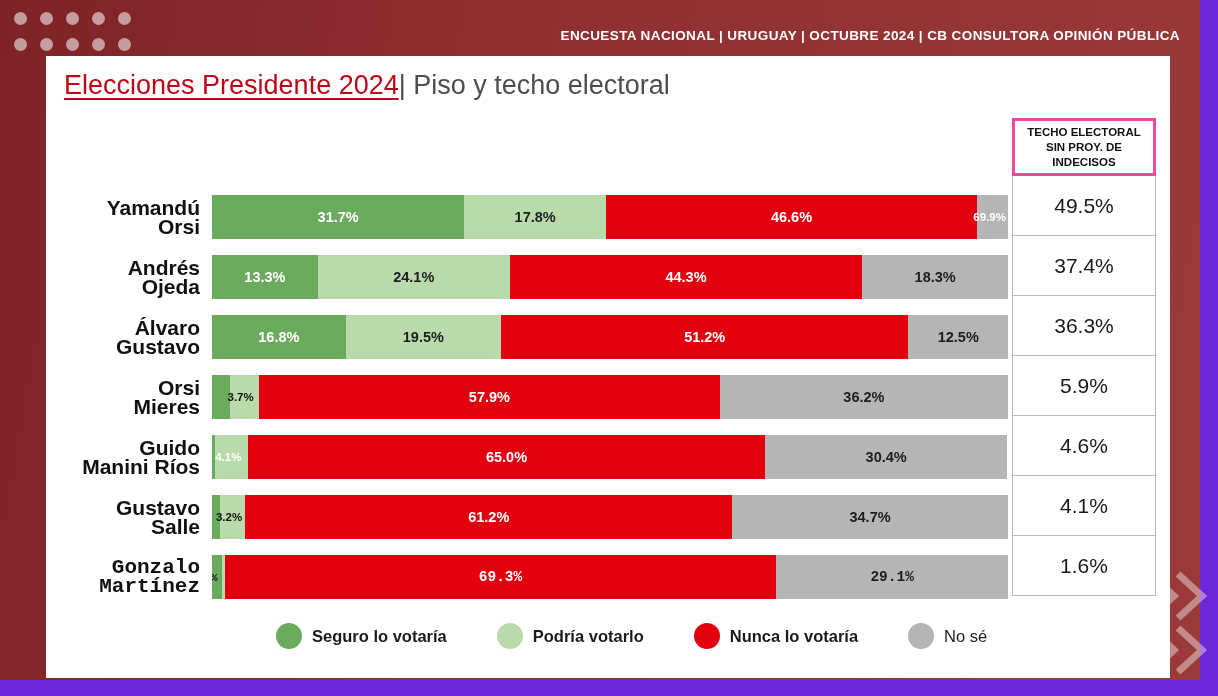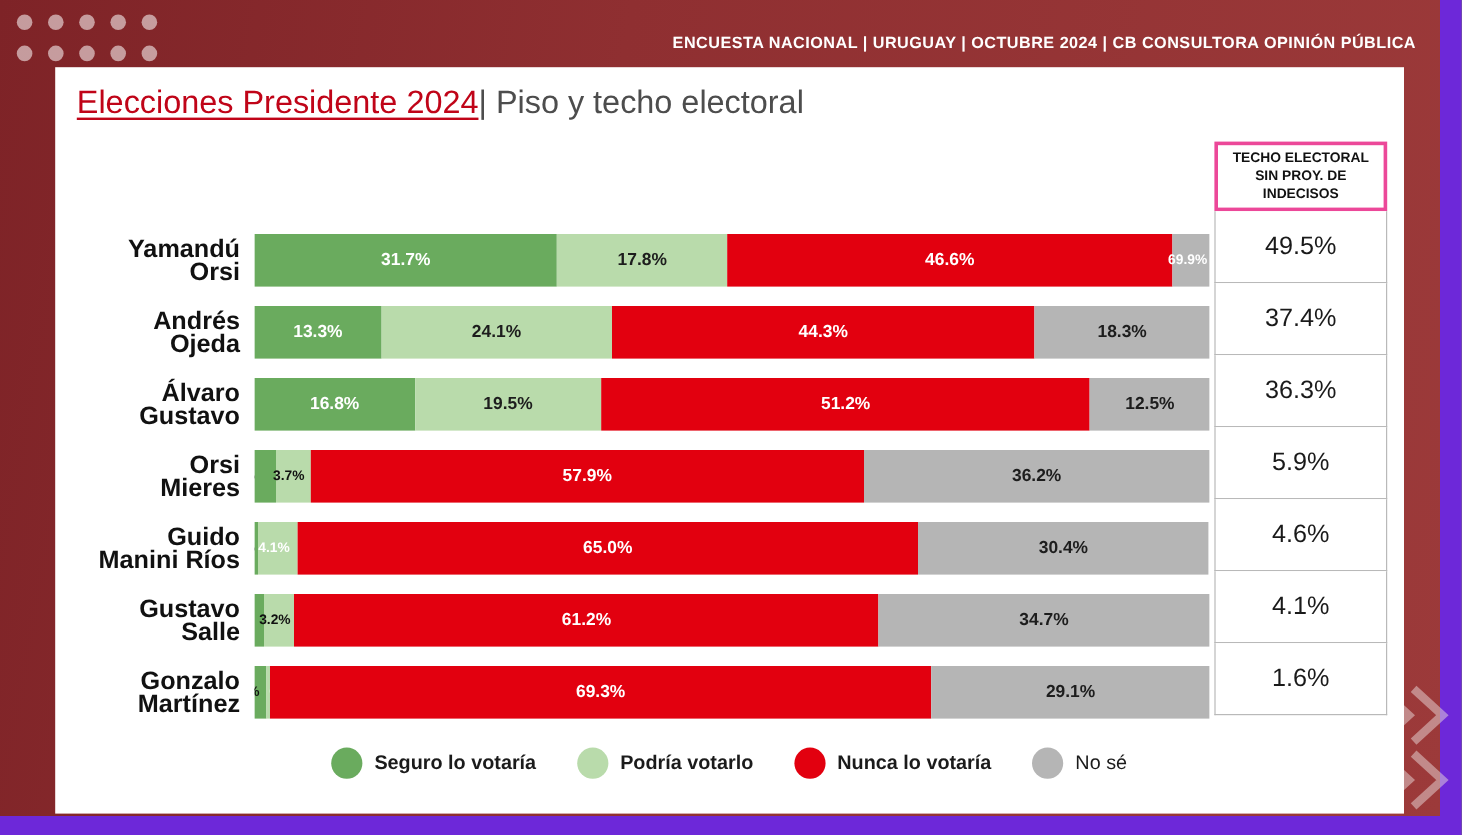--- a/index.html
+++ b/index.html
@@ -83,21 +83,21 @@
          font-size:14.5px; font-weight:bold; position:relative; }
   .seg.s0 { background:#6aab5e; color:#fff; }
   .seg.s1 { background:#b9dbab; color:#1d1d1d; }
   .seg.s2 { background:#e2000f; color:#fff; }
   .seg.s3 { background:#b5b5b5; color:#1d1d1d; }
   .seg .tiny {
     position:absolute; white-space:nowrap; font-size:11.5px;
   }
 
   .legend { position:absolute; left:230px; top:550px; width:760px; height:60px;
-            display:flex; align-items:center; gap:34px; }
+            display:flex; align-items:center; gap:50px; }
   .leg-item { display:flex; align-items:center; gap:10px; }
   .dot { width:26px; height:26px; border-radius:50%; }
   .leg-label { font-size:16.5px; color:#1b1b1b; font-weight:bold; line-height:20px; }
   .leg-label.normal { font-weight:normal; }
 </style>
 </head>
 <body>
 
 <div class="slide">
   <div class="maroon"></div>
@@ -259,21 +259,21 @@
             </div>
           <div class="seg s2" style="width:61.2%">
               <span>61.2%</span>
             </div>
           <div class="seg s3" style="width:34.7%">
               <span>34.7%</span>
             </div>
         </div>
       </div>
 
-      <div class="row" style="top:360px;">
+      <div class="row" style="top:360px;font-family:Liberation Mono, monospace;">
         <div class="row-label">
             <span>Gonzalo</span>
             <span>Martínez</span>
           </div>
         <div class="bar">
           <div class="seg s0" style="width:1.3%">
               <span class="tiny" style="left:-22px;color:#111;">1.3%</span>
             </div>
           <div class="seg s1" style="width:0.3%">
               <span class="tiny" style="left:2px;color:#fff;">0.3%</span>

